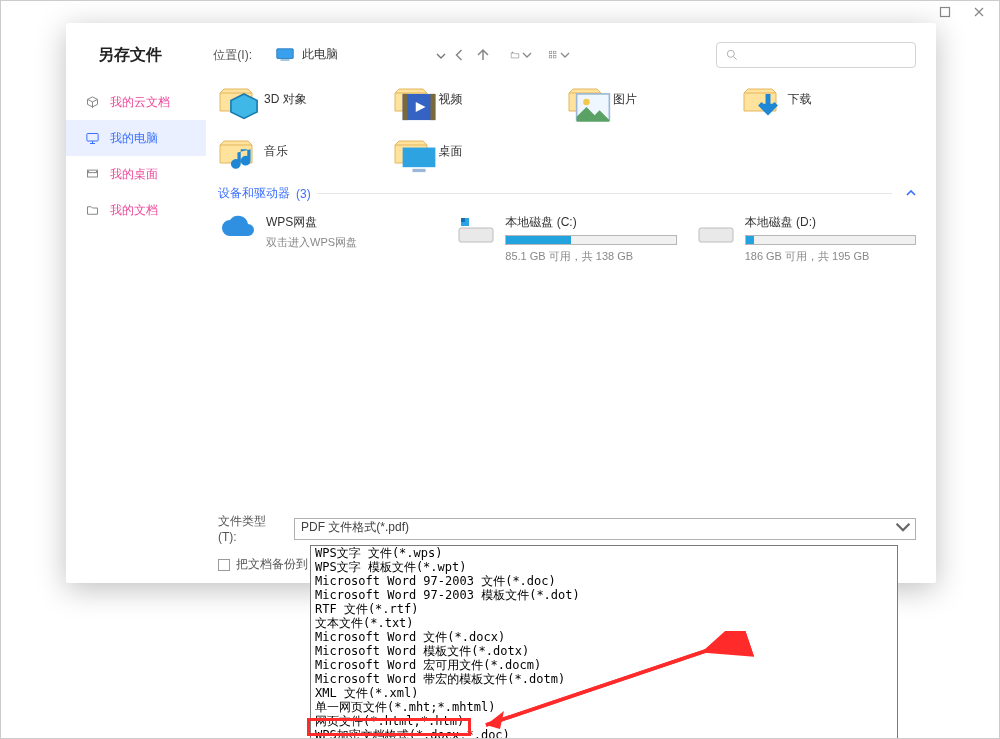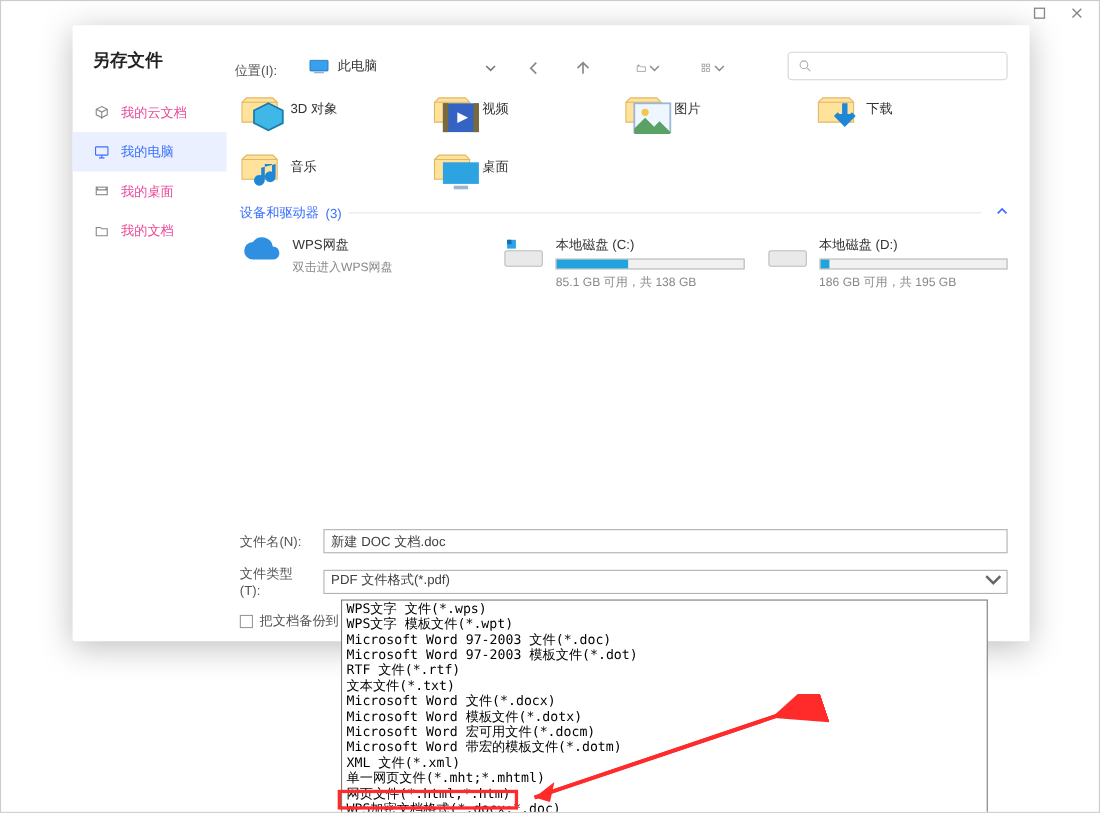--- a/index.html
+++ b/index.html
@@ -23,36 +23,36 @@
     display: flex;
     flex-direction: row;
   }
   .dialog-left {
     width: 140px;
     flex: 0 0 140px;
     padding-top: 18px;
     display: flex;
     flex-direction: column;
   }
-  .dialog-title { font-size: 16px; font-weight: 600; color: #222; padding: 4px 0 18px 18px; }
+  .dialog-title { font-size: 16px; font-weight: 600; color: #222; padding: 4px 0 18px 32px; }
   .side-item { display: flex; align-items: center; gap: 10px; padding: 0 0 0 18px; height: 36px; color: #ec4899; cursor: pointer; }
   .side-item.selected { background: #eaf0ff; color: #3a6fff; }
   .side-item .sic { width: 16px; height: 16px; display: inline-flex; align-items: center; justify-content: center; }
   .side-item .sic svg { width: 15px; height: 15px; }
   .side-item span.lbl { font-size: 12px; }
 
   .dialog-right {
     flex: 1;
     display: flex;
     flex-direction: column;
     padding: 14px 20px 10px 0;
   }
-  .loc-bar { display: flex; align-items: flex-end; gap: 23px; height: 36px; }
+  .loc-bar { display: flex; align-items: center; gap: 2px; height: 36px; }
   .loc-label { color: #555; width: 52px; text-align: right; padding-right: 6px; }
-  .loc-combo { display: flex; align-items: center; gap: 8px; width: 170px; height: 24px; border-bottom: 1px solid transparent; }
+  .loc-combo { display: flex; align-items: center; gap: 8px; width: 170px; height: 24px; border-bottom: 1px solid transparent; margin-left: 16px; }
   .pc-icon { width: 18px; height: 14px; }
   .loc-name { flex: 1; }
   .drop-tri { width: 10px; height: 10px; color: #777; }
   .nav-btn { width: 22px; height: 22px; display: inline-flex; align-items: center; justify-content: center; color: #888; }
   .nav-btn svg { width: 20px; height: 20px; }
   .view-btn { margin-left: 14px; display: flex; align-items: center; }
   .search-box { margin-left: auto; width: 200px; height: 26px; border: 1px solid #d4d4d4; border-radius: 4px; display: flex; align-items: center; padding: 0 8px; color: #888; }
   .search-box svg { width: 14px; height: 14px; }
 
   .browse-area { flex: 1; padding-left: 12px; padding-top: 8px; position: relative; }
@@ -372,24 +372,20 @@
               <div class="progress">
                   <div class="bar" style="width:5%"></div>
                 </div>
               <span class="device-sub">186 GB 可用，共 195 GB</span>
             </div>
           </div>
         </div>
       </div>
 
       <div class="form-rows">
-        <div class="form-row">
-          <span class="flabel">文件名(N):</span>
-          <input class="text-input" value="新建 DOC 文档.doc" style="">
-        </div>
         <div class="form-row">
           <span class="flabel">文件类型(T):</span>
           <div class="type-combo">
             <span>PDF 文件格式(*.pdf)</span>
             <span class="ddbtn">
               <svg viewBox="0 0 10 10">
                   <path d="M1 3l4 4 4-4" fill="none" stroke="#666" stroke-width="1.4"></path>
                 </svg>
             </span>
           </div>

